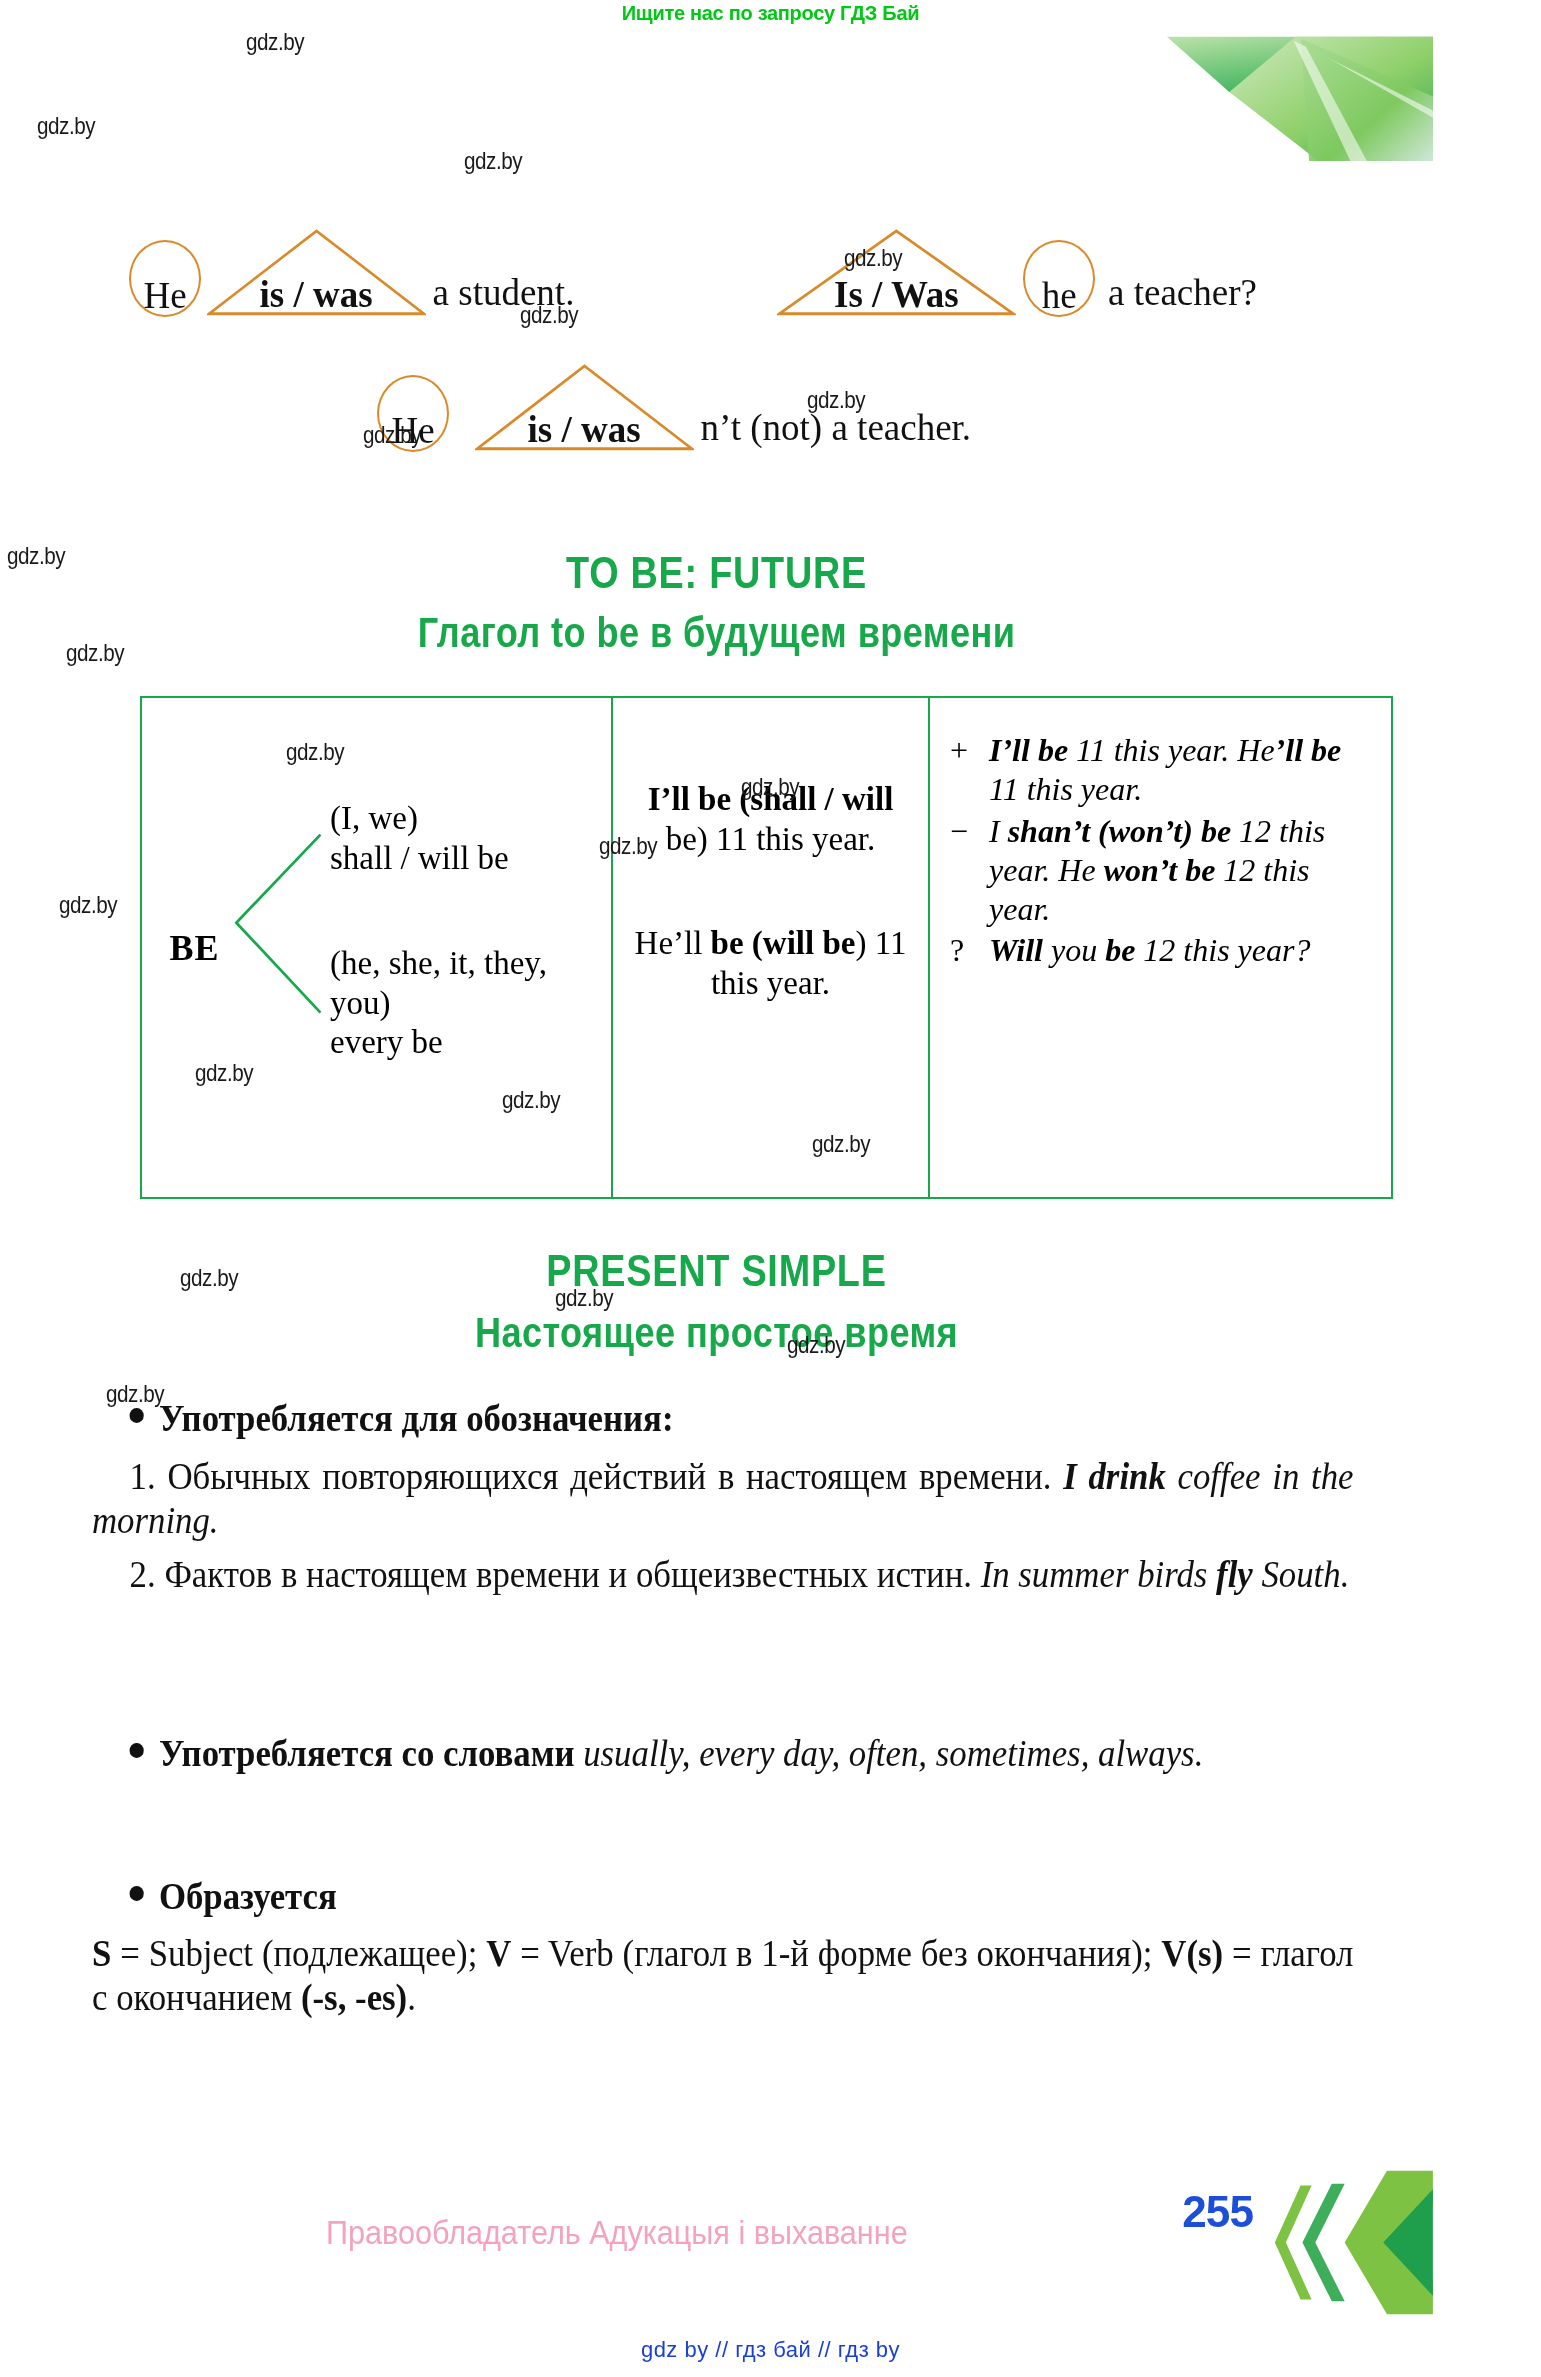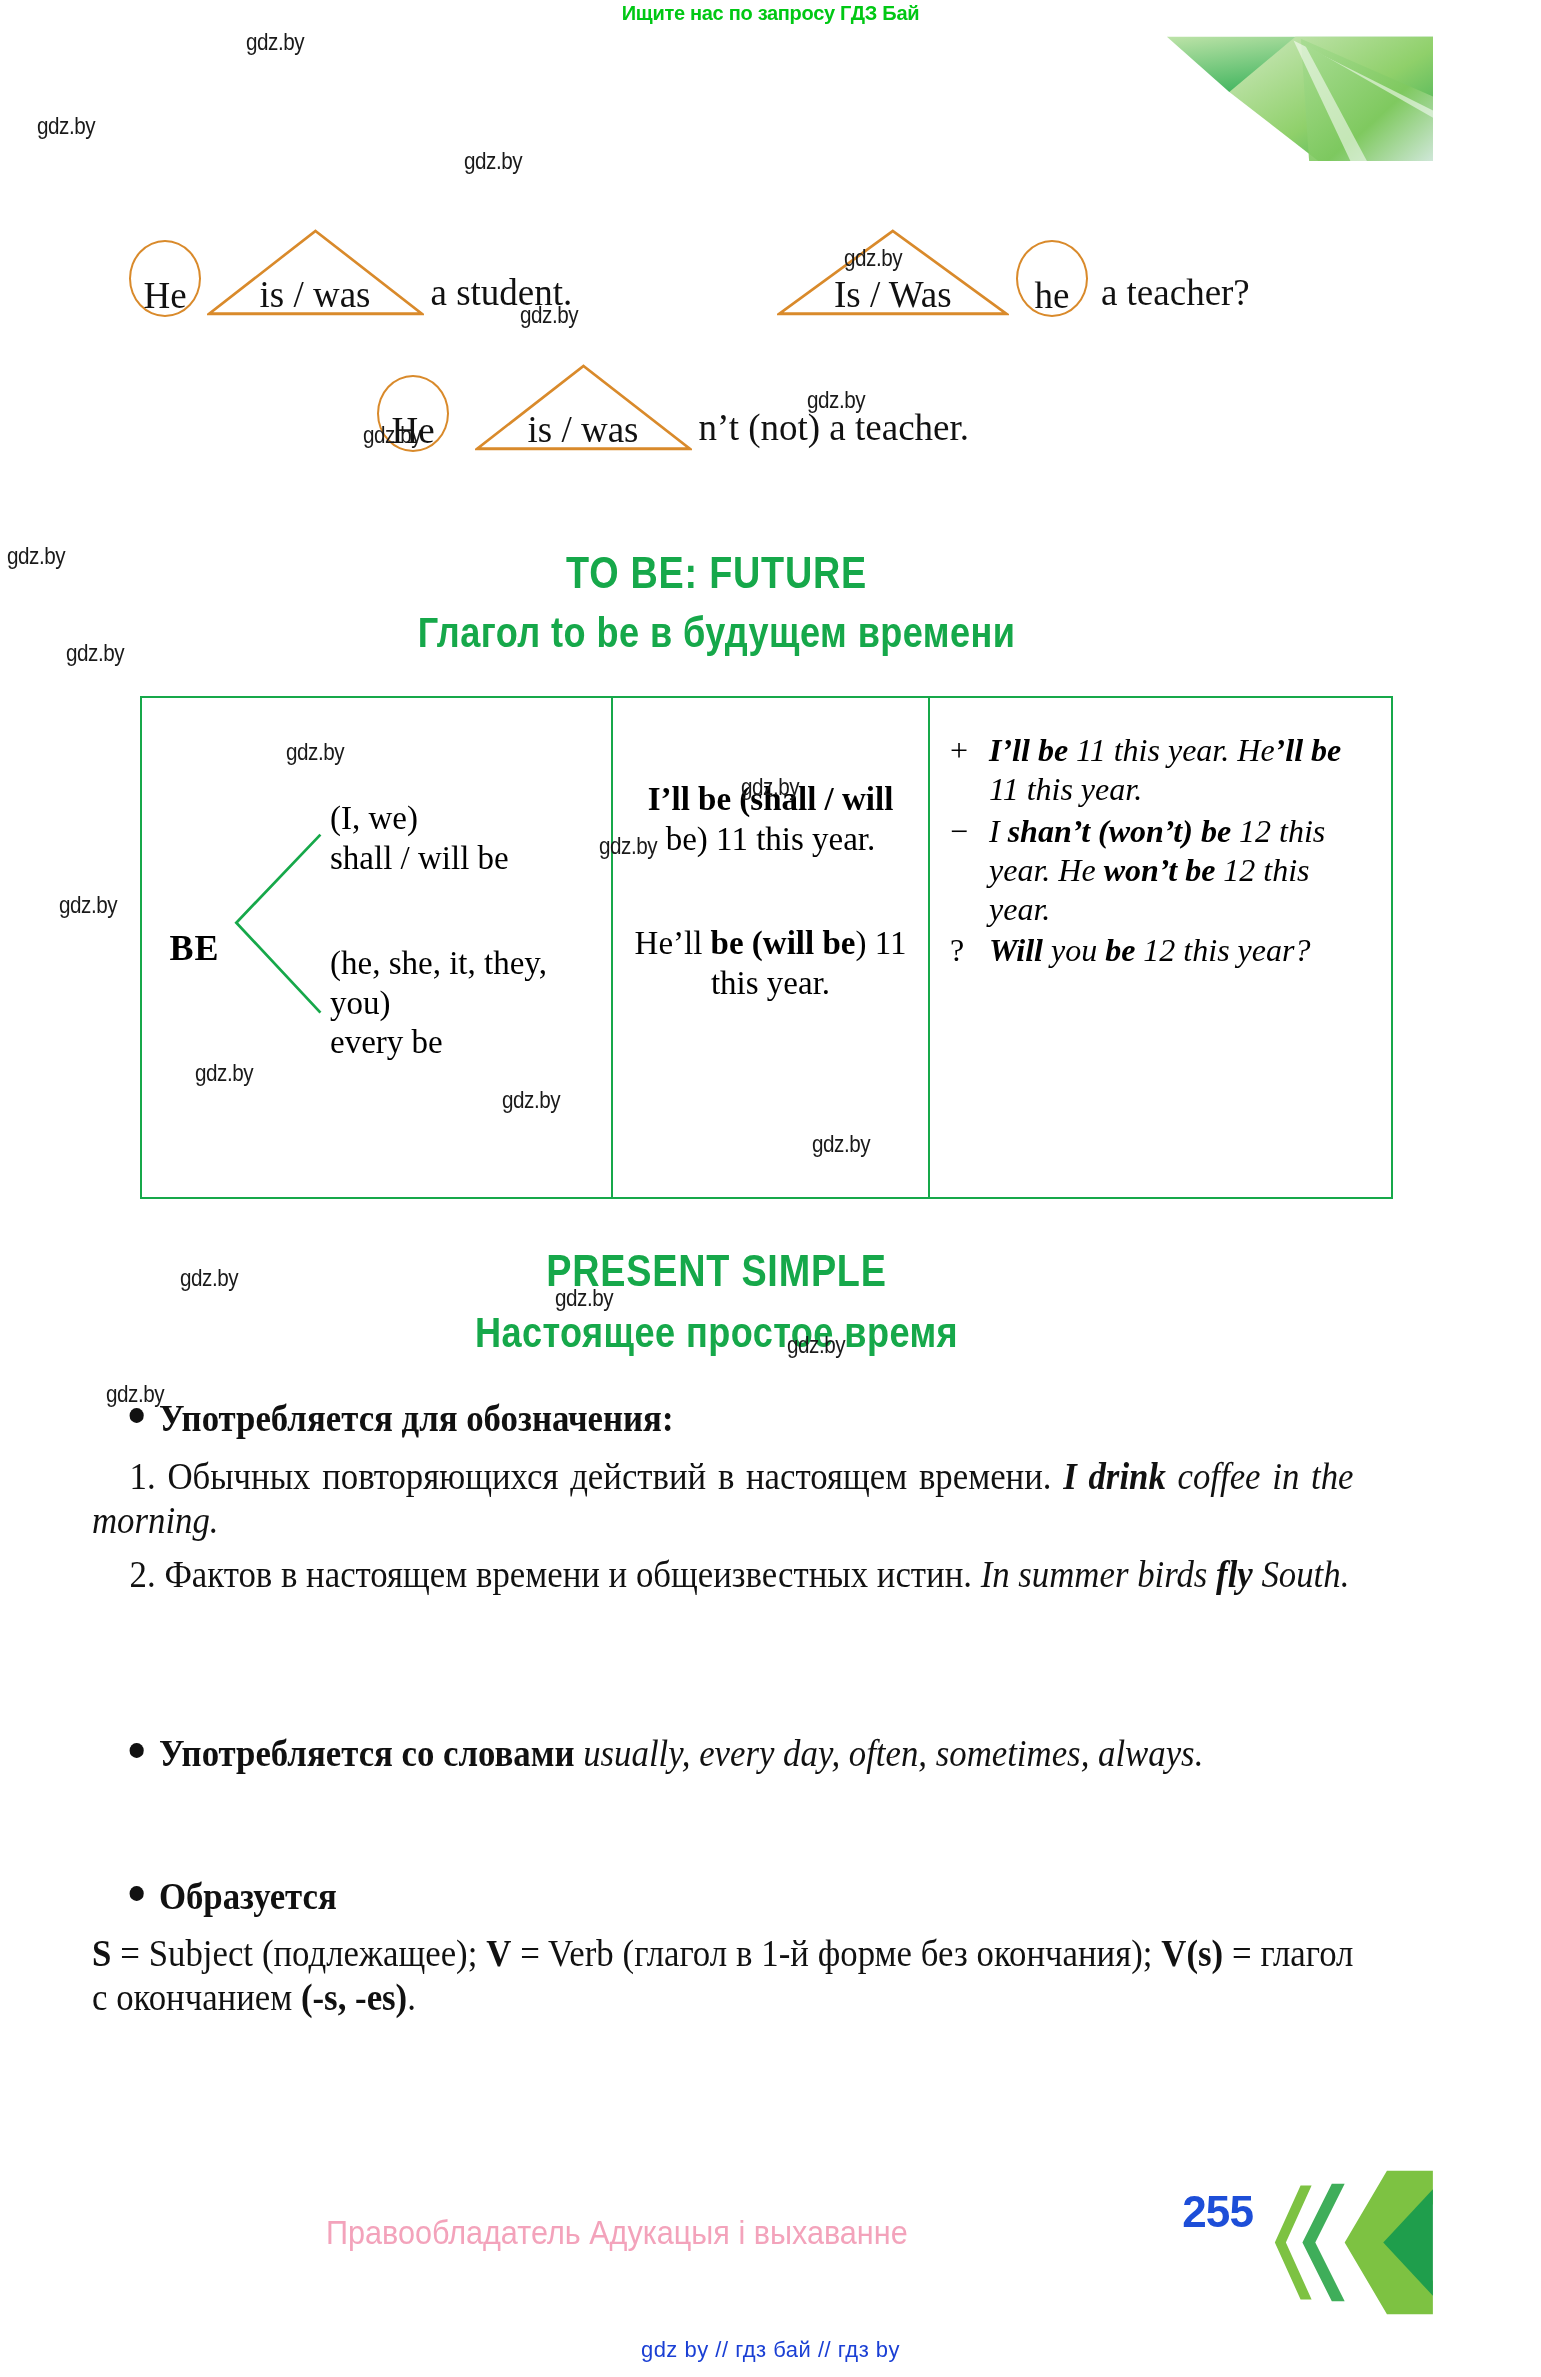--- a/index.html
+++ b/index.html
@@ -84,20 +84,21 @@
     z-index: 2;
     font-size: 37px;
   }
   .tri-word {
     position: relative;
     display: inline-flex;
     align-items: flex-end;
     justify-content: flex-end;
     height: 85px;
     padding: 0 42px 3.7px 42px;
+    font-weight: bold;
   }
   .tri-word .tri-svg {
     position: absolute;
     left: 0;
     bottom: 0;
     width: 100%;
     height: 100%;
   }
   .tri-word .txt {
     position: relative;

